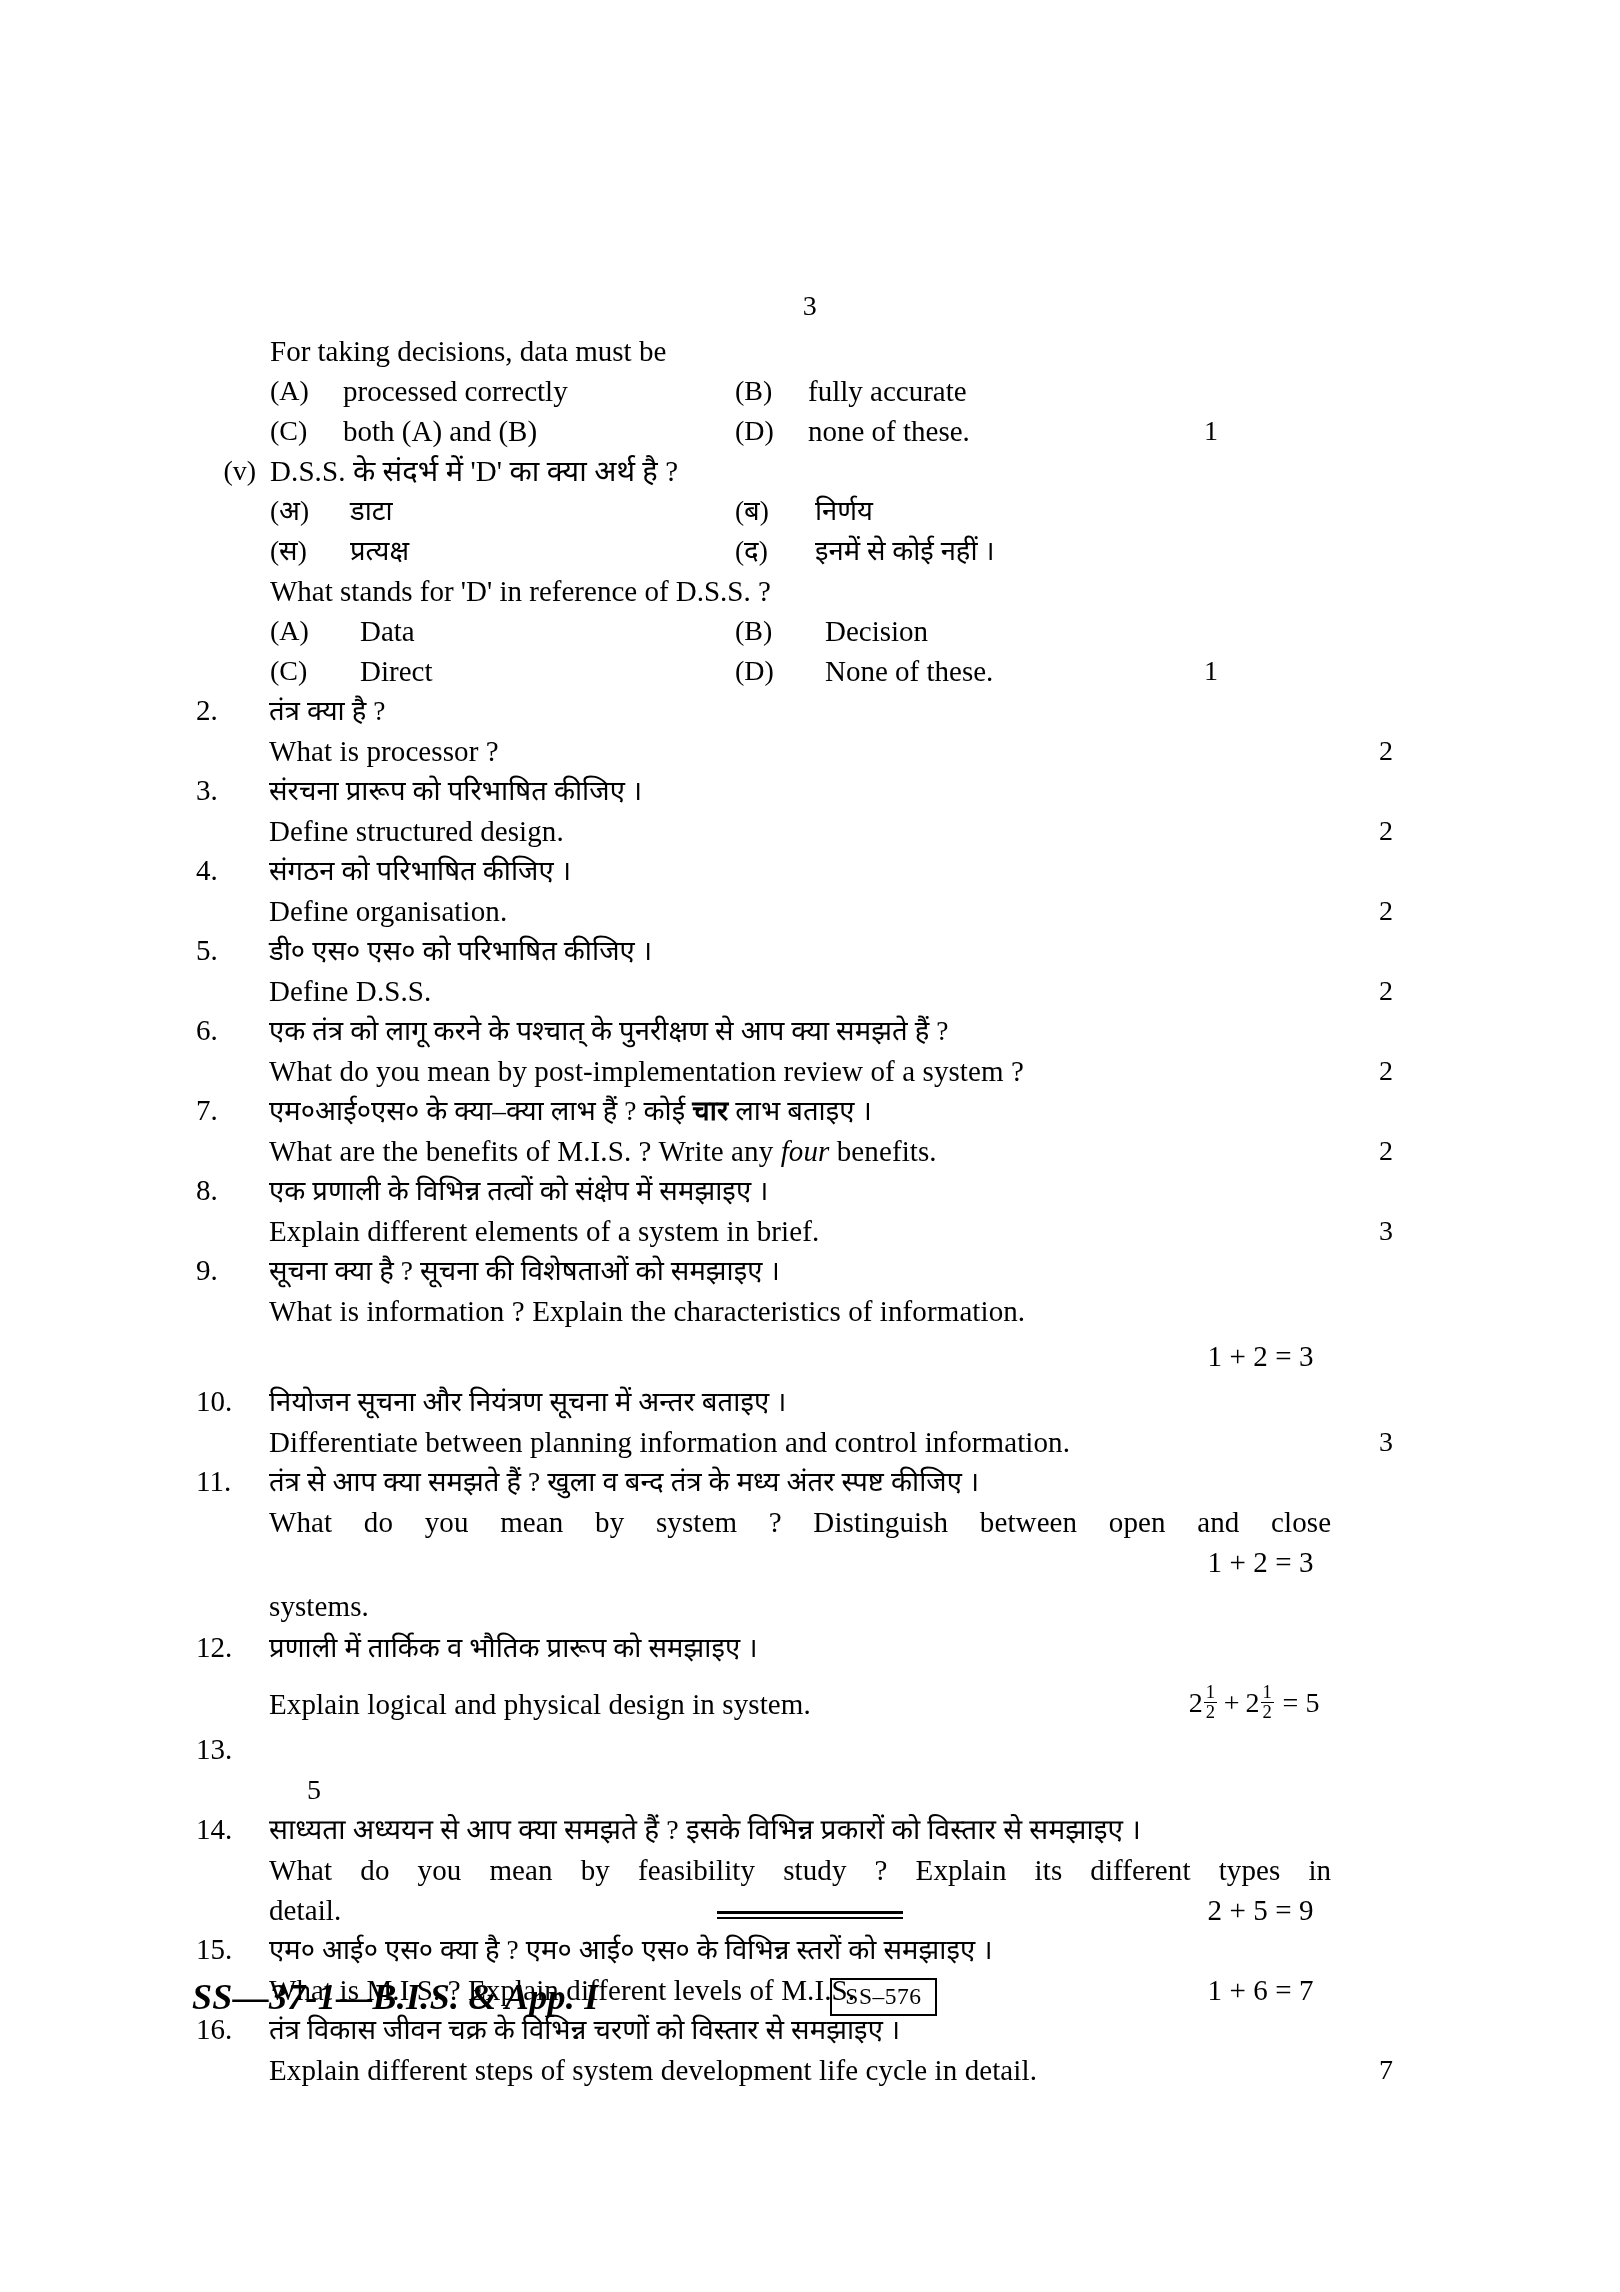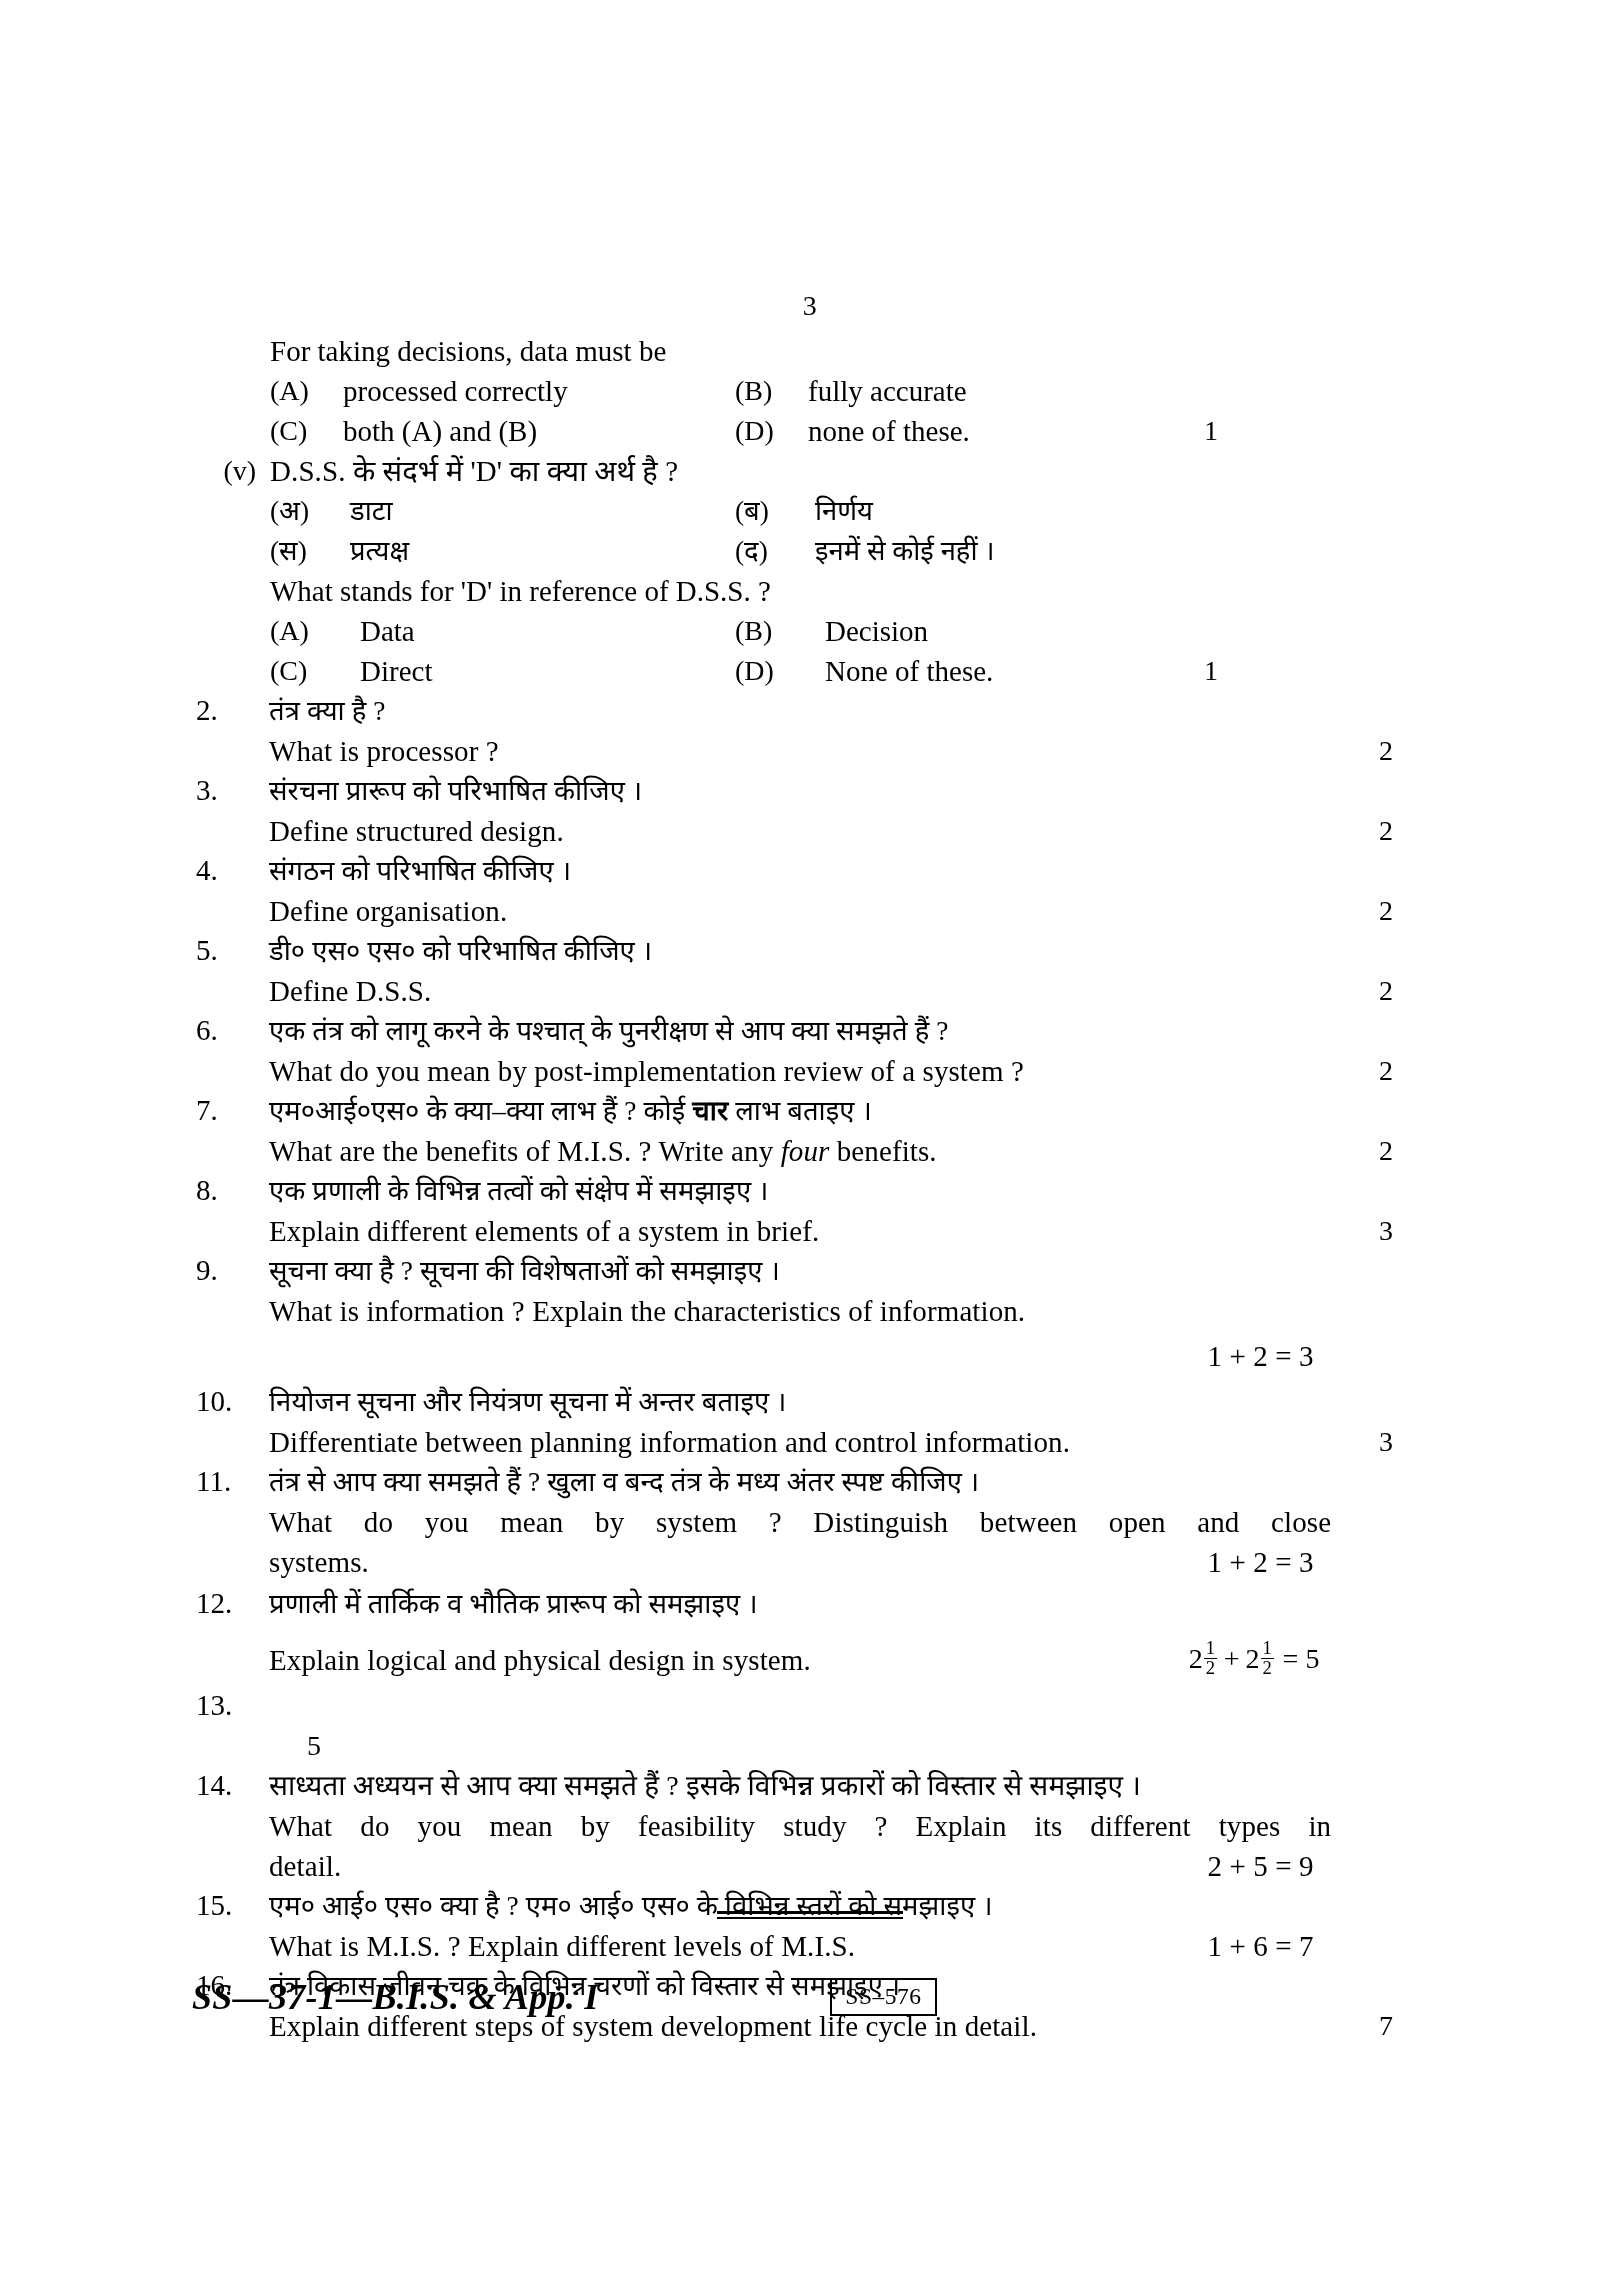--- a/index.html
+++ b/index.html
@@ -392,21 +392,21 @@
         <div style="line-height:40px;">3</div>
       </div>
     </div>
 
     <div class="qrow">
       <div class="qnum">11.</div>
       <div class="qbody">
         <div class="hi">तंत्र से आप क्या समझते हैं ? खुला व बन्द तंत्र के मध्य अंतर स्पष्ट कीजिए ।</div>
         <div class="en" style="text-align:justify; text-align-last:justify; padding-right:9.8px;">What do you mean by system ? Distinguish between open and close</div>
         <div style="display:flex; align-items:flex-start;">
-          <div class="en" style="flex:1 1 auto;">systems.</div>
+          <div class="en" style="flex:1 1 auto;margin-top:44px;">systems.</div>
           <div class="en" style="flex:0 0 auto; padding-right:27.4px;">1 + 2 = 3</div>
         </div>
       </div>
       <div class="qmarks"></div>
     </div>
 
     <div class="qrow" style="margin-top:2px;">
       <div class="qnum">12.</div>
       <div class="qbody">
         <div class="hi">प्रणाली में तार्किक व भौतिक प्रारूप को समझाइए ।</div>

